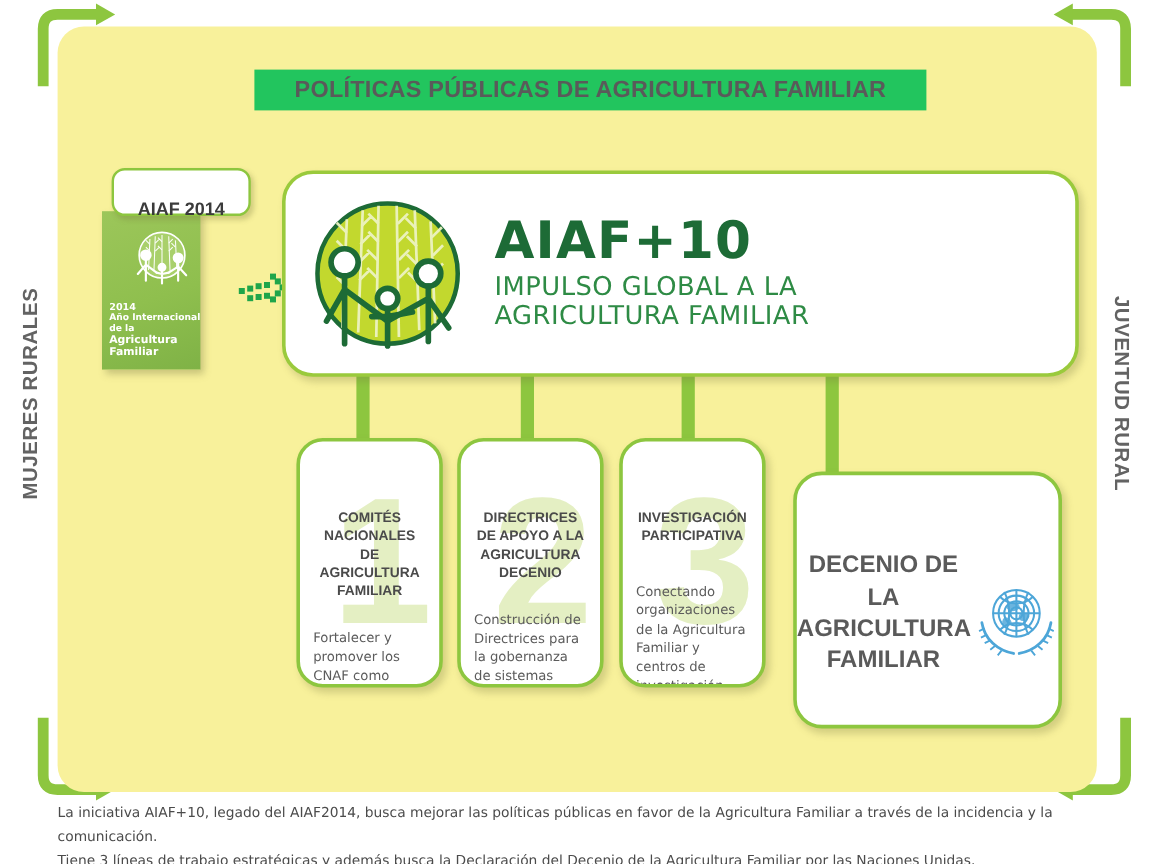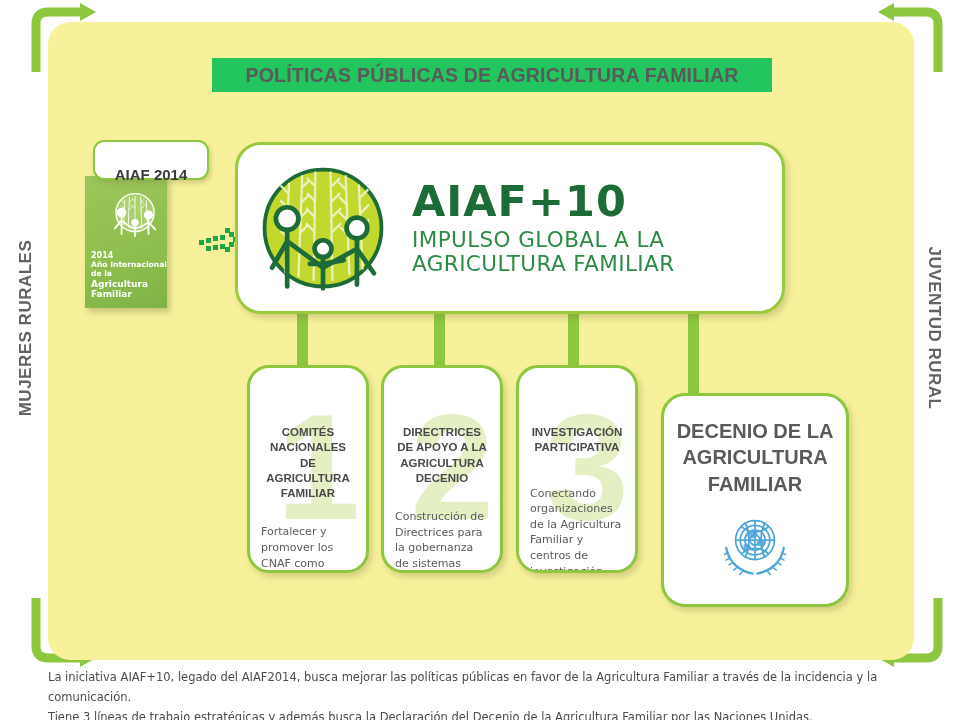--- a/index.html
+++ b/index.html
@@ -95,21 +95,21 @@
   .poster .ptext .l2 { font-size: 7.6px; font-weight: bold; }
   .poster .ptext .l3 { font-size: 9px; font-weight: bold; }
 
   
   .dotted-arrow { position: absolute; left: 198px; top: 222px; }
 
   
   .logo-box {
     position: absolute;
     left: 235px; top: 142px;
-    width: 550px; height: 172px;
+    width: 664px; height: 172px;
     background: #ffffff;
     border: 3px solid #9ACA3C;
     border-radius: 26px;
     box-shadow: 3px 4px 6px rgba(120,120,60,.28);
     display: flex; align-items: center;
     z-index: 4;
   }
   .logo-mark { width: 170px; flex: none; display:flex; align-items:center; justify-content:center; }
   .logo-words { padding-left: 4px; }
   .logo-words .big {
@@ -159,27 +159,27 @@
     margin-top: 23px;
     font-size: 11px; color: #5B5B5B;
     line-height: 1.42;
     font-family: "DejaVu Sans", sans-serif;
   }
 
   
   .decenio {
     position: absolute;
     left: 661px; top: 393px;
-    width: 188px; height: 214px;
+    width: 224px; height: 214px;
     background: #ffffff;
     border: 3px solid #8DC63F;
     border-radius: 24px;
     box-shadow: 3px 4px 6px rgba(120,120,60,.28);
     z-index: 3;
-    display: flex; flex-direction: column; align-items: center;
+    display: flex; align-items: center;
     padding-top: 22px;
   }
   .decenio .d-title {
     font-size: 20px; font-weight: bold; color: #5A5A5A;
     text-align: center; line-height: 1.32;
   }
   .decenio .un { margin-top: 12px; }
 
   
   .footer {

